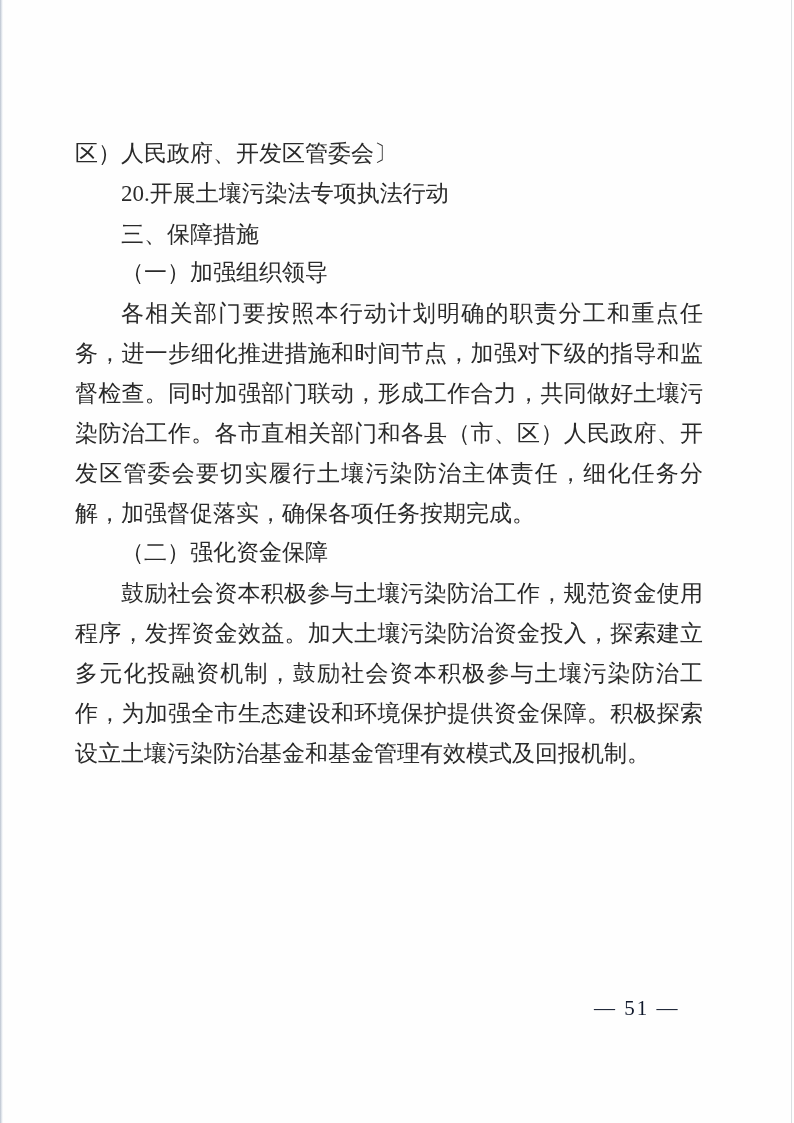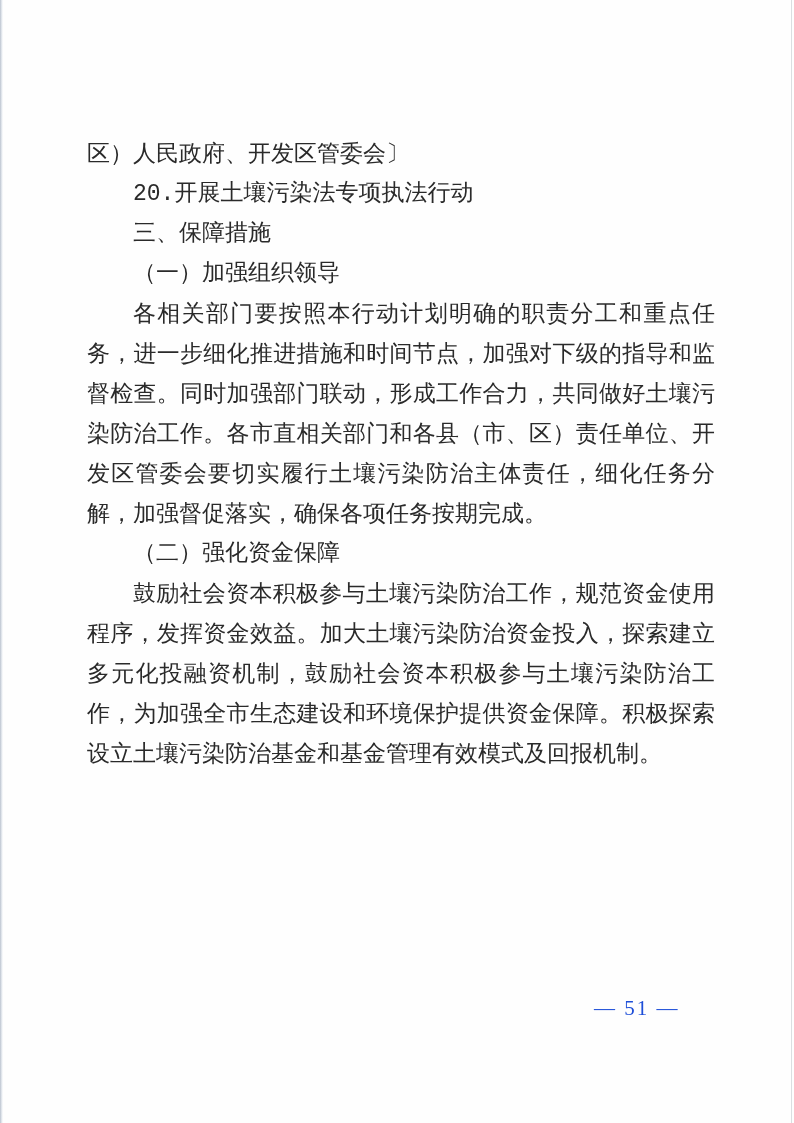--- a/index.html
+++ b/index.html
@@ -30,21 +30,21 @@
   }
   .scan-edge-right {
     position: absolute;
     right: 2px; top: 0; bottom: 0;
     width: 1px;
     background: #d2d6da;
     opacity: 0.8;
   }
   .content {
     position: absolute;
-    left: 87px;
+    left: 75px;
     top: 134px;
     width: 628px;
     font-size: 23px;
     line-height: 40px;
     text-align: justify;
     text-justify: inter-ideograph;
   }
   .content p, .content h1, .content h2, .content h3 {
     margin: 0;
     padding: 0;
@@ -54,39 +54,39 @@
   }
   .para-continuation {
     text-indent: 0;
   }
   .para-body {
     text-indent: 2em;
   }
   .heading-num {
     text-indent: 2em;
     font-weight: bold;
-    font-family: Liberation Mono, monospace;
+    font-family: Liberation Serif, serif;
   }
   .heading-section {
     text-indent: 2em;
     font-weight: bold;
-    font-family: Liberation Mono, monospace;
+    font-family: Liberation Sans, sans-serif;
   }
   .heading-sub {
     text-indent: 2em;
     font-weight: bold;
     font-family: Liberation Mono, monospace;
   }
   .page-number {
     position: absolute;
     left: 594px;
     top: 996px;
     font-size: 21px;
     letter-spacing: 2px;
-    color: #1d4ed8;
+    color: #0f172a;
     font-family: "Liberation Serif", "DejaVu Serif", serif;
   }
 </style>
 </head>
 <body>
 
 <div class="page">
 
   <div class="scan-edge-left"></div>
   <div class="scan-edge-right"></div>
@@ -94,21 +94,21 @@
   <main class="content">
     <p class="para-continuation">区）人民政府、开发区管委会〕</p>
 
     <h3 class="heading-num">20.开展土壤污染法专项执法行动</h3>
 
 
     <h1 class="heading-section">三、保障措施</h1>
 
     <h2 class="heading-sub">（一）加强组织领导</h2>
 
-    <p class="para-body">各相关部门要按照本行动计划明确的职责分工和重点任务，进一步细化推进措施和时间节点，加强对下级的指导和监督检查。同时加强部门联动，形成工作合力，共同做好土壤污染防治工作。各市直相关部门和各县（市、区）责任单位、开发区管委会要切实履行土壤污染防治主体责任，细化任务分解，加强督促落实，确保各项任务按期完成。</p>
+    <p class="para-body">各相关部门要按照本行动计划明确的职责分工和重点任务，进一步细化推进措施和时间节点，加强对下级的指导和监督检查。同时加强部门联动，形成工作合力，共同做好土壤污染防治工作。各市直相关部门和各县（市、区）人民政府、开发区管委会要切实履行土壤污染防治主体责任，细化任务分解，加强督促落实，确保各项任务按期完成。</p>
 
     <h2 class="heading-sub">（二）强化资金保障</h2>
 
     <p class="para-body">鼓励社会资本积极参与土壤污染防治工作，规范资金使用程序，发挥资金效益。加大土壤污染防治资金投入，探索建立多元化投融资机制，鼓励社会资本积极参与土壤污染防治工作，为加强全市生态建设和环境保护提供资金保障。积极探索设立土壤污染防治基金和基金管理有效模式及回报机制。</p>
   </main>
 
   <div class="page-number">
     <span>— 51 —</span>
   </div>
 

